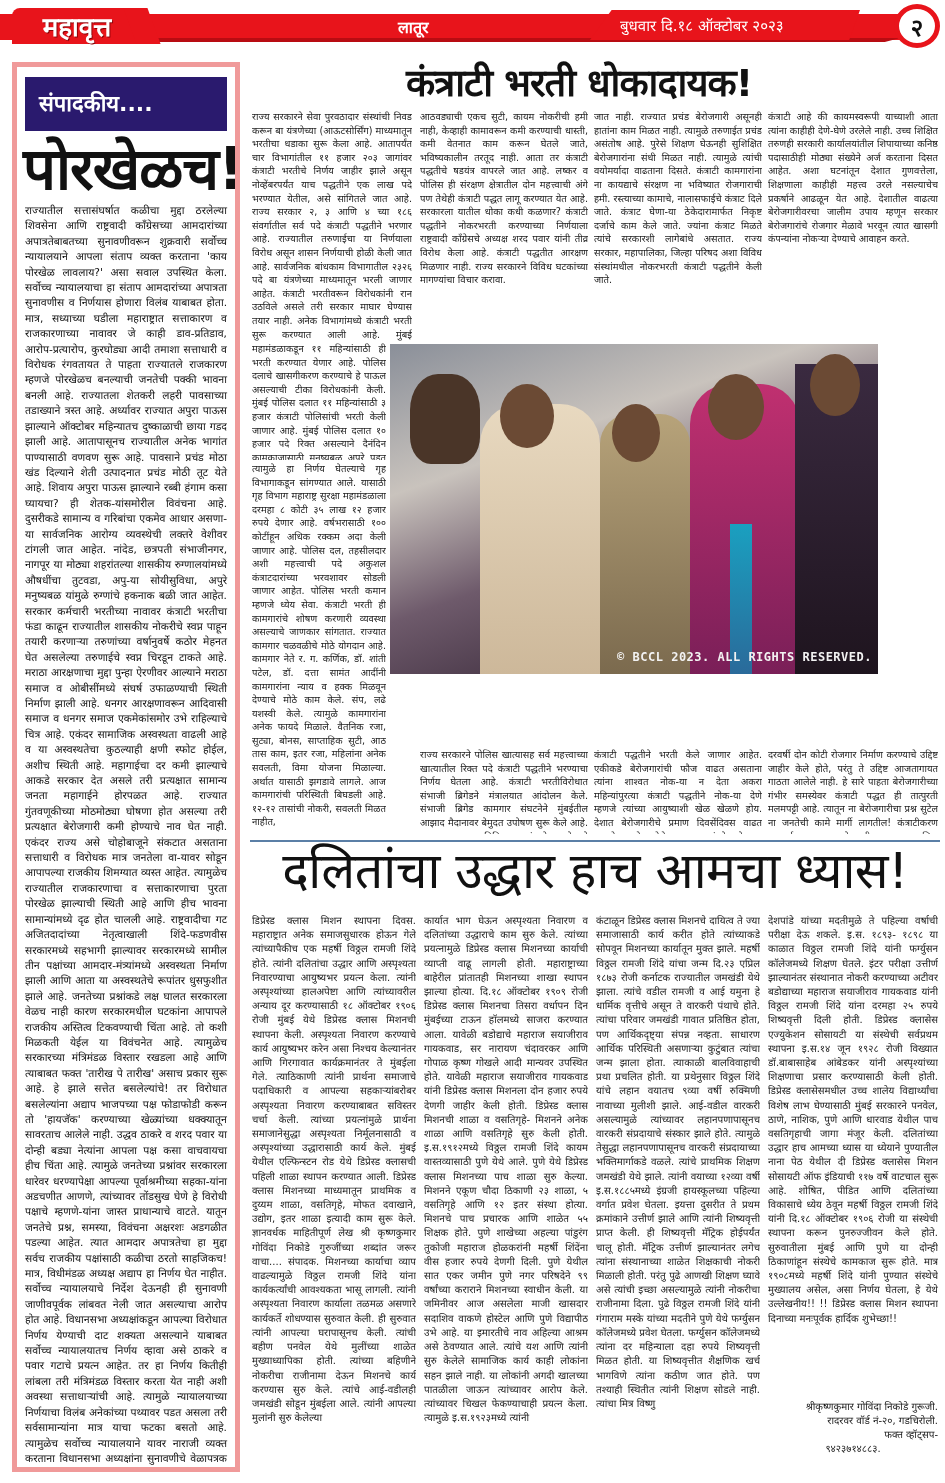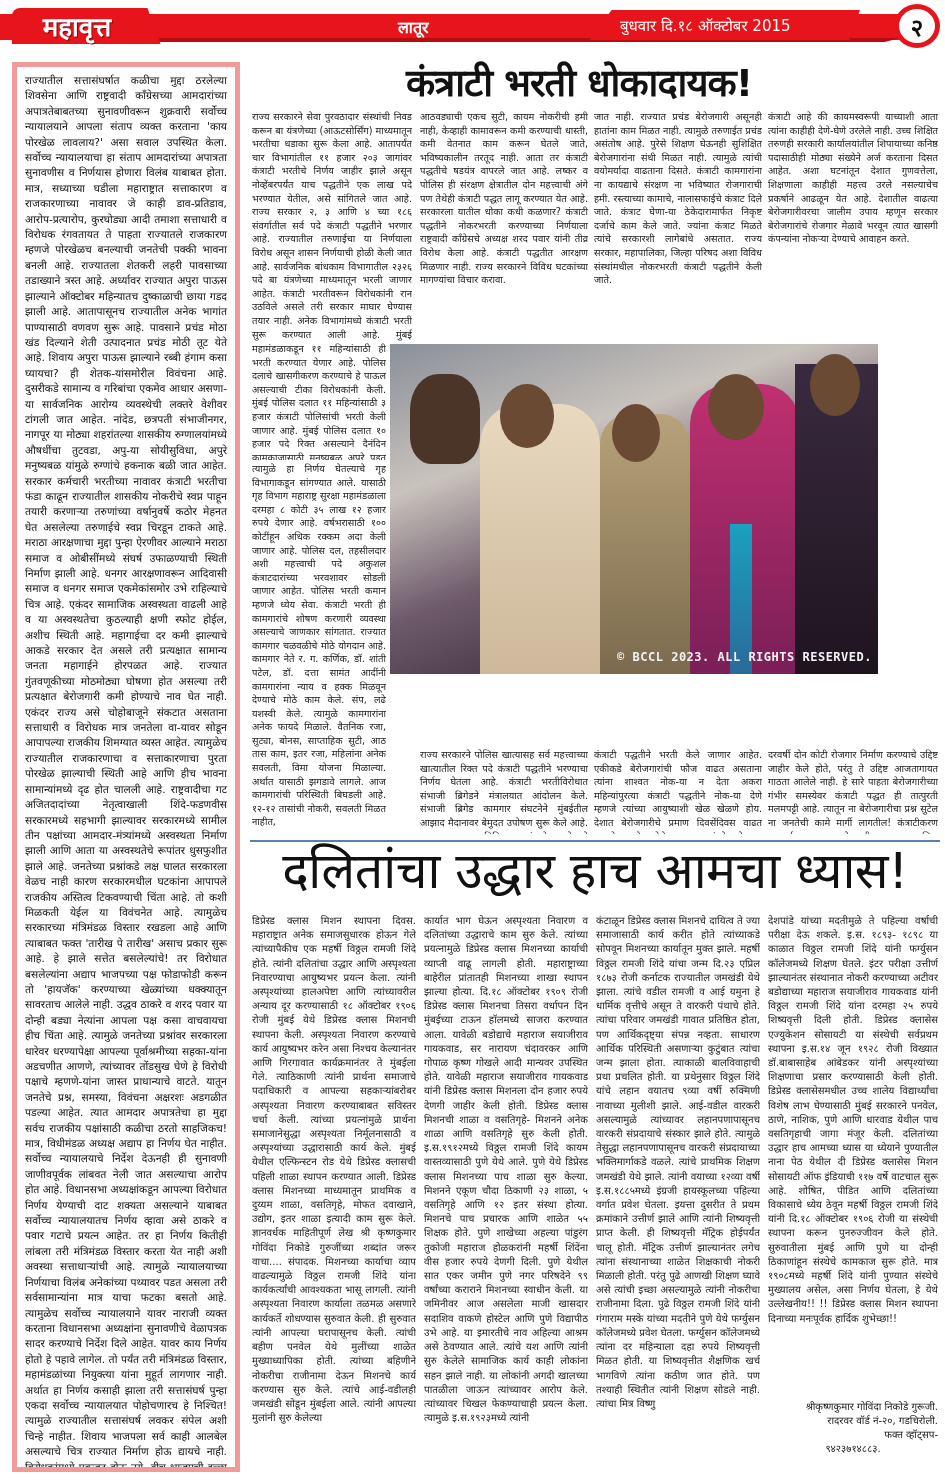--- a/index.html
+++ b/index.html
@@ -62,27 +62,29 @@
 <body>
 
 <div class="masthead">
   <div class="mast-band"></div>
   <div class="mast-band-under"></div>
   <div class="mast-date-tab"></div>
   <div class="mast-logo">
     <span style="position:relative;z-index:2;">महावृत्त</span>
   </div>
   <div class="mast-city">लातूर</div>
-  <div class="mast-date">बुधवार दि.१८ ऑक्टोबर 2015</div>
+  <div class="mast-date">बुधवार दि.१८ ऑक्टोबर २०२३</div>
   <div class="mast-page">
     <span>२</span>
   </div>
 </div>
 
 <div class="editorial">
+  <div class="ed-banner">संपादकीय....</div>
+  <div class="ed-title">पोरखेळच!</div>
   <div class="ed-body">राज्यातील सत्तासंघर्षात कळीचा मुद्दा ठरलेल्या शिवसेना आणि राष्ट्रवादी कॉंग्रेसच्या आमदारांच्या अपात्रतेबाबतच्या सुनावणीवरून शुक्रवारी सर्वोच्च न्यायालयाने आपला संताप व्यक्त करताना 'काय पोरखेळ लावलाय?' असा सवाल उपस्थित केला. सर्वोच्च न्यायालयाचा हा संताप आमदारांच्या अपात्रता सुनावणीस व निर्णयास होणारा विलंब याबाबत होता. मात्र, सध्याच्या घडीला महाराष्ट्रात सत्ताकारण व राजकारणाच्या नावावर जे काही डाव-प्रतिडाव, आरोप-प्रत्यारोप, कुरघोड्या आदी तमाशा सत्ताधारी व विरोधक रंगवतायत ते पाहता राज्यातले राजकारण म्हणजे पोरखेळच बनल्याची जनतेची पक्की भावना बनली आहे. राज्यातला शेतकरी लहरी पावसाच्या तडाख्याने त्रस्त आहे. अर्ध्यावर राज्यात अपुरा पाऊस झाल्याने ऑक्टोबर महिन्यातच दुष्काळाची छाया गडद झाली आहे. आतापासूनच राज्यातील अनेक भागांत पाण्यासाठी वणवण सुरू आहे. पावसाने प्रचंड मोठा खंड दिल्याने शेती उत्पादनात प्रचंड मोठी तूट येते आहे. शिवाय अपुरा पाऊस झाल्याने रब्बी हंगाम कसा घ्यायचा? ही शेतक-यांसमोरील विवंचना आहे. दुसरीकडे सामान्य व गरिबांचा एकमेव आधार असणा-या सार्वजनिक आरोग्य व्यवस्थेची लक्तरे वेशीवर टांगली जात आहेत. नांदेड, छत्रपती संभाजीनगर, नागपूर या मोठ्या शहरांतल्या शासकीय रुग्णालयांमध्ये औषधींचा तुटवडा, अपु-या सोयीसुविधा, अपुरे मनुष्यबळ यांमुळे रुग्णांचे हकनाक बळी जात आहेत. सरकार कर्मचारी भरतीच्या नावावर कंत्राटी भरतीचा फंडा काढून राज्यातील शासकीय नोकरीचे स्वप्न पाहून तयारी करणाऱ्या तरुणांच्या वर्षानुवर्षे कठोर मेहनत घेत असलेल्या तरुणाईचे स्वप्न चिरडून टाकते आहे. मराठा आरक्षणाचा मुद्दा पुन्हा ऐरणीवर आल्याने मराठा समाज व ओबीसींमध्ये संघर्ष उफाळण्याची स्थिती निर्माण झाली आहे. धनगर आरक्षणावरून आदिवासी समाज व धनगर समाज एकमेकांसमोर उभे राहिल्याचे चित्र आहे. एकंदर सामाजिक अस्वस्थता वाढली आहे व या अस्वस्थतेचा कुठल्याही क्षणी स्फोट होईल, अशीच स्थिती आहे. महागाईचा दर कमी झाल्याचे आकडे सरकार देत असले तरी प्रत्यक्षात सामान्य जनता महागाईने होरपळत आहे. राज्यात गुंतवणूकीच्या मोठमोठ्या घोषणा होत असल्या तरी प्रत्यक्षात बेरोजगारी कमी होण्याचे नाव घेत नाही. एकंदर राज्य असे चोहोबाजूने संकटात असताना सत्ताधारी व विरोधक मात्र जनतेला वा-यावर सोडून आपापल्या राजकीय शिमग्यात व्यस्त आहेत. त्यामुळेच राज्यातील राजकारणाचा व सत्ताकारणाचा पुरता पोरखेळ झाल्याची स्थिती आहे आणि हीच भावना सामान्यांमध्ये दृढ होत चालली आहे. राष्ट्रवादीचा गट अजितदादांच्या नेतृत्वाखाली शिंदे-फडणवीस सरकारमध्ये सहभागी झाल्यावर सरकारमध्ये सामील तीन पक्षांच्या आमदार-मंत्र्यांमध्ये अस्वस्थता निर्माण झाली आणि आता या अस्वस्थतेचे रूपांतर धुसफुशीत झाले आहे. जनतेच्या प्रश्नांकडे लक्ष घालत सरकारला वेळच नाही कारण सरकारमधील घटकांना आपापले राजकीय अस्तित्व टिकवण्याची चिंता आहे. तो कशी मिळकती येईल या विवंचनेत आहे. त्यामुळेच सरकारच्या मंत्रिमंडळ विस्तार रखडला आहे आणि त्याबाबत फक्त 'तारीख पे तारीख' असाच प्रकार सुरू आहे. हे झाले सत्तेत बसलेल्यांचे! तर विरोधात बसलेल्यांना अद्याप भाजपच्या पक्ष फोडाफोडी करून तो 'हायजॅक' करण्याच्या खेळ्यांच्या धक्क्यातून सावरताच आलेले नाही. उद्धव ठाकरे व शरद पवार या दोन्ही बड्या नेत्यांना आपला पक्ष कसा वाचवायचा हीच चिंता आहे. त्यामुळे जनतेच्या प्रश्नांवर सरकारला धारेवर धरण्यापेक्षा आपल्या पूर्वाश्रमीच्या सहका-यांना अडचणीत आणणे, त्यांच्यावर तोंडसुख घेणे हे विरोधी पक्षाचे म्हणणे-यांना जास्त प्राधान्याचे वाटते. यातून जनतेचे प्रश्न, समस्या, विवंचना अक्षरशः अडगळीत पडल्या आहेत. त्यात आमदार अपात्रतेचा हा मुद्दा सर्वच राजकीय पक्षांसाठी कळीचा ठरतो साहजिकच! मात्र, विधीमंडळ अध्यक्ष अद्याप हा निर्णय घेत नाहीत. सर्वोच्च न्यायालयाचे निर्देश देऊनही ही सुनावणी जाणीवपूर्वक लांबवत नेली जात असल्याचा आरोप होत आहे. विधानसभा अध्यक्षांकडून आपल्या विरोधात निर्णय येण्याची दाट शक्यता असल्याने याबाबत सर्वोच्च न्यायालयातच निर्णय व्हावा असे ठाकरे व पवार गटाचे प्रयत्न आहेत. तर हा निर्णय कितीही लांबला तरी मंत्रिमंडळ विस्तार करता येत नाही अशी अवस्था सत्ताधाऱ्यांची आहे. त्यामुळे न्यायालयाच्या निर्णयाचा विलंब अनेकांच्या पथ्यावर पडत असला तरी सर्वसामान्यांना मात्र याचा फटका बसतो आहे. त्यामुळेच सर्वोच्च न्यायालयाने यावर नाराजी व्यक्त करताना विधानसभा अध्यक्षांना सुनावणीचे वेळापत्रक सादर करण्याचे निर्देश दिले आहेत. यावर काय निर्णय होतो हे पहावे लागेल. तो पर्यंत तरी मंत्रिमंडळ विस्तार, महामंडळांच्या नियुक्त्या यांना मुहूर्त लागणार नाही. अर्थात हा निर्णय कसाही झाला तरी सत्तासंघर्ष पुन्हा एकदा सर्वोच्च न्यायालयात पोहोचणारच हे निश्चित! त्यामुळे राज्यातील सत्तासंघर्ष लवकर संपेल अशी चिन्हे नाहीत. शिवाय भाजपला सर्व काही आलबेल असल्याचे चित्र राज्यात निर्माण होऊ द्यायचे नाही. विरोधकांमध्ये एकजूट होऊ नये, हीच भाजपची इच्छा स्पष्ट आहे व त्यासाठी भाजप कुठलेही पोरखेळ करण्यास अजिबात कचरणार नाही हे स्पष्ट आहे, हे मात्र निश्चित! या सगळ्या राजकीय कुरघोड्या व डावपेचांमध्ये जनतेच्या प्रश्नांना मात्र कोणी वालीच राहिलेला नसल्याने हा पोरखेळ उघड्या डोळ्यांनी बघण्याशिवाय जनतेला पर्याय नाही.</div>
 </div>
 
 <div class="a1-headline">कंत्राटी भरती धोकादायक!</div>
 
 <div class="col" style="left:252px; top:110px; width:160px; height:232px;">राज्य सरकारने सेवा पुरवठादार संस्थांची निवड करून बा यंत्रणेच्या (आऊटसोर्सिंग) माध्यमातून भरतीचा धडाका सुरू केला आहे. आतापर्यंत चार विभागांतील ११ हजार २०३ जागांवर कंत्राटी भरतीचे निर्णय जाहीर झाले असून नोव्हेंबरपर्यंत याच पद्धतीने एक लाख पदे भरण्यात येतील, असे सांगितले जात आहे. राज्य सरकार २, ३ आणि ४ च्या १८६ संवर्गातील सर्व पदे कंत्राटी पद्धतीने भरणार आहे. राज्यातील तरुणाईचा या निर्णयाला विरोध असून शासन निर्णयाची होळी केली जात आहे. सार्वजनिक बांधकाम विभागातील २३२६ पदे बा यंत्रणेच्या माध्यमातून भरली जाणार आहेत. कंत्राटी भरतीवरून विरोधकांनी रान उठविले असले तरी सरकार माघार घेण्यास तयार नाही. अनेक विभागांमध्ये कंत्राटी भरती सुरू करण्यात आली आहे. मुंबई आयुक्तालयाच्या आस्थापनेवर तीन हजार मनुष्यबळ भरण्याच्या निर्णयाला गुरुवारी मान्यता देण्यात आली. राज्य सुरक्षा</div>
 <div class="col" style="left:252px; top:342px; width:134px; height:118px;">महामंडळाकडून ११ महिन्यांसाठी ही भरती करण्यात येणार आहे. पोलिस दलाचे खासगीकरण करण्याचे हे पाऊल असल्याची टीका विरोधकांनी केली. मुंबई पोलिस दलात ११ महिन्यांसाठी ३ हजार कंत्राटी पोलिसांची भरती केली जाणार आहे. मुंबई पोलिस दलात १० हजार पदे रिक्त असल्याने दैनंदिन कामकाजासाठी मनुष्यबळ अपुरे पडत आहे. सणासुदीच्या काळात बंदोबस्तासाठी अतिरिक्त मनुष्यबळ लागते.</div>
 <div class="col" style="left:252px; top:462px; width:134px; height:372px;">त्यामुळे हा निर्णय घेतल्याचे गृह विभागाकडून सांगण्यात आले. यासाठी गृह विभाग महाराष्ट्र सुरक्षा महामंडळाला दरमहा ८ कोटी ३५ लाख १२ हजार रुपये देणार आहे. वर्षभरासाठी १०० कोटींहून अधिक रक्कम अदा केली जाणार आहे. पोलिस दल, तहसीलदार अशी महत्त्वाची पदे अकुशल कंत्राटदारांच्या भरवशावर सोडली जाणार आहेत. पोलिस भरती कमान म्हणजे ध्येय सेवा. कंत्राटी भरती ही कामगारांचे शोषण करणारी व्यवस्था असल्याचे जाणकार सांगतात. राज्यात कामगार चळवळीचे मोठे योगदान आहे. कामगार नेते र. ग. कर्णिक, डॉ. शांती पटेल, डॉ. दत्ता सामंत आदींनी कामगारांना न्याय व हक्क मिळवून देण्याचे मोठे काम केले. संप, लढे यशस्वी केले. त्यामुळे कामगारांना अनेक फायदे मिळाले. वैतनिक रजा, सुट्या, बोनस, साप्ताहिक सुटी, आठ तास काम, इतर रजा, महिलांना अनेक सवलती, विमा योजना मिळाल्या. अर्थात यासाठी झगडावे लागले. आज कामगारांची परिस्थिती बिघडली आहे. १२-१२ तासांची नोकरी, सवलती मिळत नाहीत,</div>
 
 <div class="col" style="left:420px; top:110px; width:168px; height:232px;">आठवड्याची एकच सुटी, कायम नोकरीची हमी नाही, केव्हाही कामावरून कमी करण्याची धास्ती, कमी वेतनात काम करून घेतले जाते, भविष्यकालीन तरतूद नाही. आता तर कंत्राटी पद्धतीचे षडयंत्र वापरले जात आहे. लष्कर व पोलिस ही संरक्षण क्षेत्रातील दोन महत्त्वाची अंगे पण तेथेही कंत्राटी पद्धत लागू करण्यात येत आहे. सरकारला यातील धोका कधी कळणार? कंत्राटी पद्धतीने नोकरभरती करण्याच्या निर्णयाला राष्ट्रवादी काँग्रेसचे अध्यक्ष शरद पवार यांनी तीव्र विरोध केला आहे. कंत्राटी पद्धतीत आरक्षण मिळणार नाही. राज्य सरकारने विविध घटकांच्या मागण्यांचा विचार करावा.</div>

